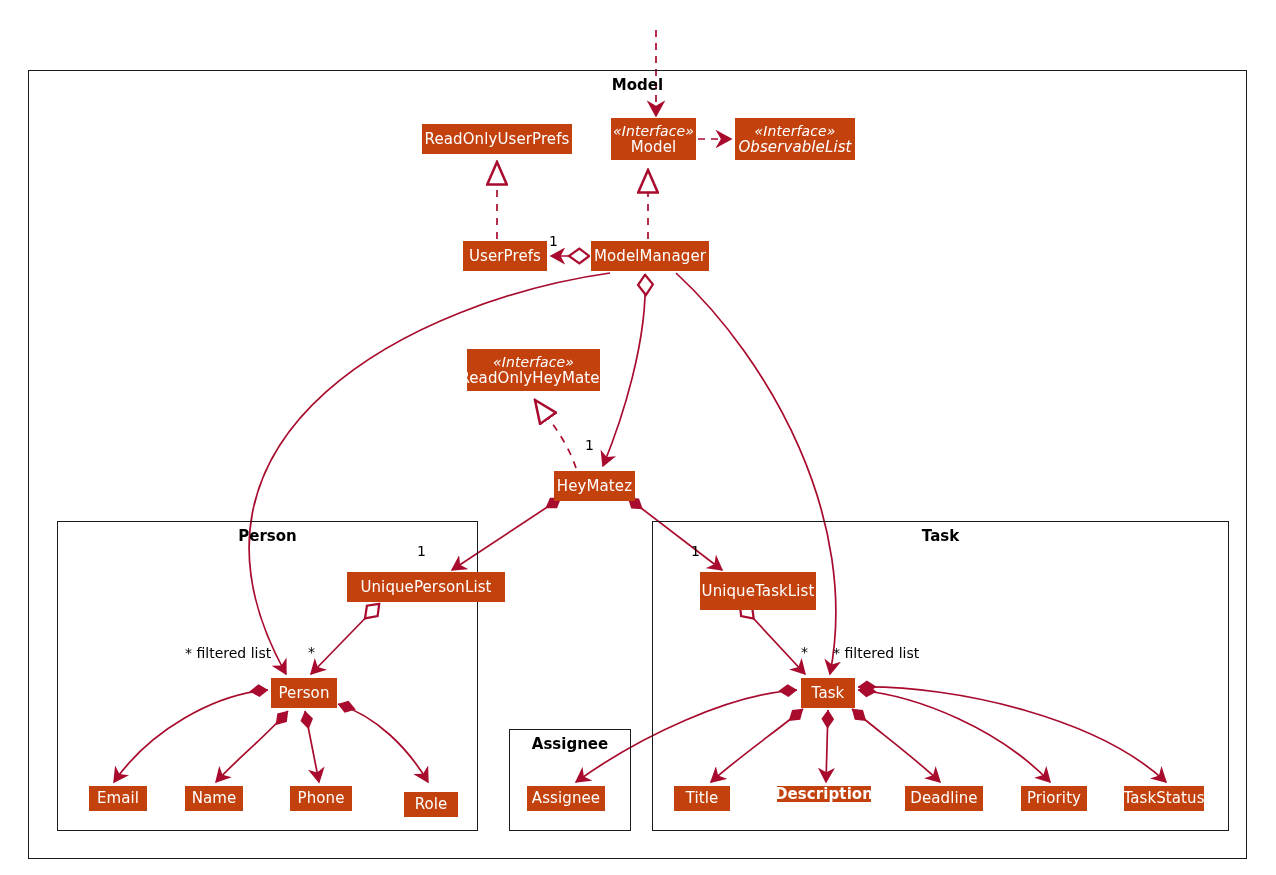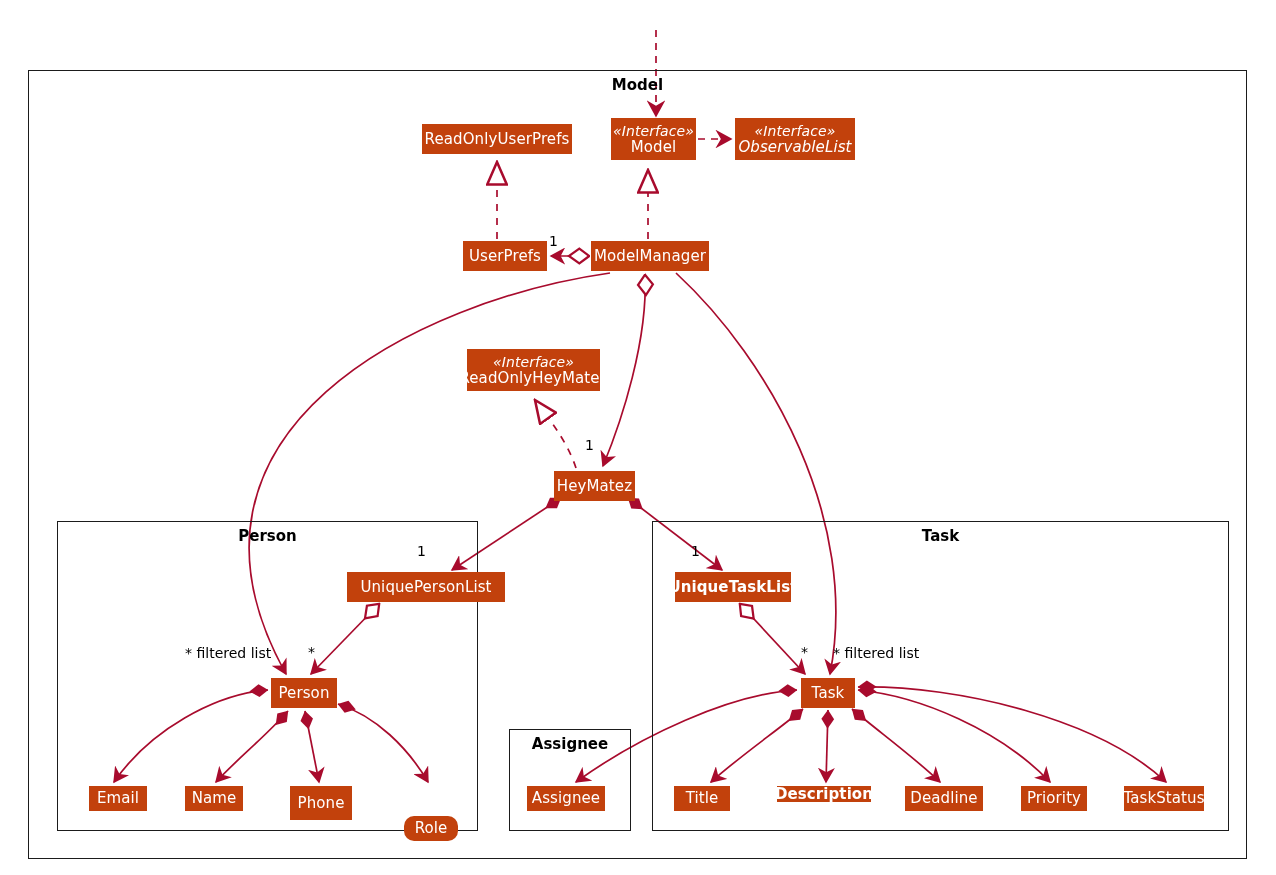--- a/index.html
+++ b/index.html
@@ -183,39 +183,39 @@
       <div class="cls" style="left: 467px; top: 349px; width: 133px; height: 42px;">
         <div class="stereo">«Interface»</div>
         <div class="nm">ReadOnlyHeyMatez</div>
       </div>
       <div class="cls" style="left: 554px; top: 471px; width: 81px; height: 30px;">
         <div class="nm">HeyMatez</div>
       </div>
       <div class="cls" style="left: 347px; top: 572px; width: 158px; height: 30px;">
         <div class="nm">UniquePersonList</div>
       </div>
-      <div class="cls" style="left: 675px; top: 572px; width: 116px; height: 30px; font-weight: bold;">
+      <div class="cls" style="left: 700px; top: 572px; width: 116px; height: 38px;">
         <div class="nm">UniqueTaskList</div>
       </div>
       <div class="cls" style="left: 271px; top: 678px; width: 66px; height: 30px;">
         <div class="nm">Person</div>
       </div>
       <div class="cls" style="left: 801px; top: 678px; width: 54px; height: 30px;">
         <div class="nm">Task</div>
       </div>
       <div class="cls" style="left: 81px; top: 786px; width: 58px; height: 25px; margin-left: 8px;">
         <div class="nm">Email</div>
       </div>
       <div class="cls" style="left: 185px; top: 786px; width: 58px; height: 25px;">
         <div class="nm">Name</div>
       </div>
-      <div class="cls" style="left: 290px; top: 786px; width: 62px; height: 34px;">
+      <div class="cls" style="left: 290px; top: 786px; width: 62px; height: 25px;">
         <div class="nm">Phone</div>
       </div>
-      <div class="cls" style="left: 404px; top: 816px; width: 54px; height: 25px; border-radius: 10px;">
+      <div class="cls" style="left: 404px; top: 792px; width: 54px; height: 25px;">
         <div class="nm">Role</div>
       </div>
       <div class="cls" style="left: 527px; top: 786px; width: 78px; height: 25px;">
         <div class="nm">Assignee</div>
       </div>
       <div class="cls" style="left: 674px; top: 786px; width: 56px; height: 25px;">
         <div class="nm">Title</div>
       </div>
       <div class="cls" style="left: 777px; top: 786px; width: 94px; height: 16px; font-weight: bold;">
         <div class="nm">Description</div>

